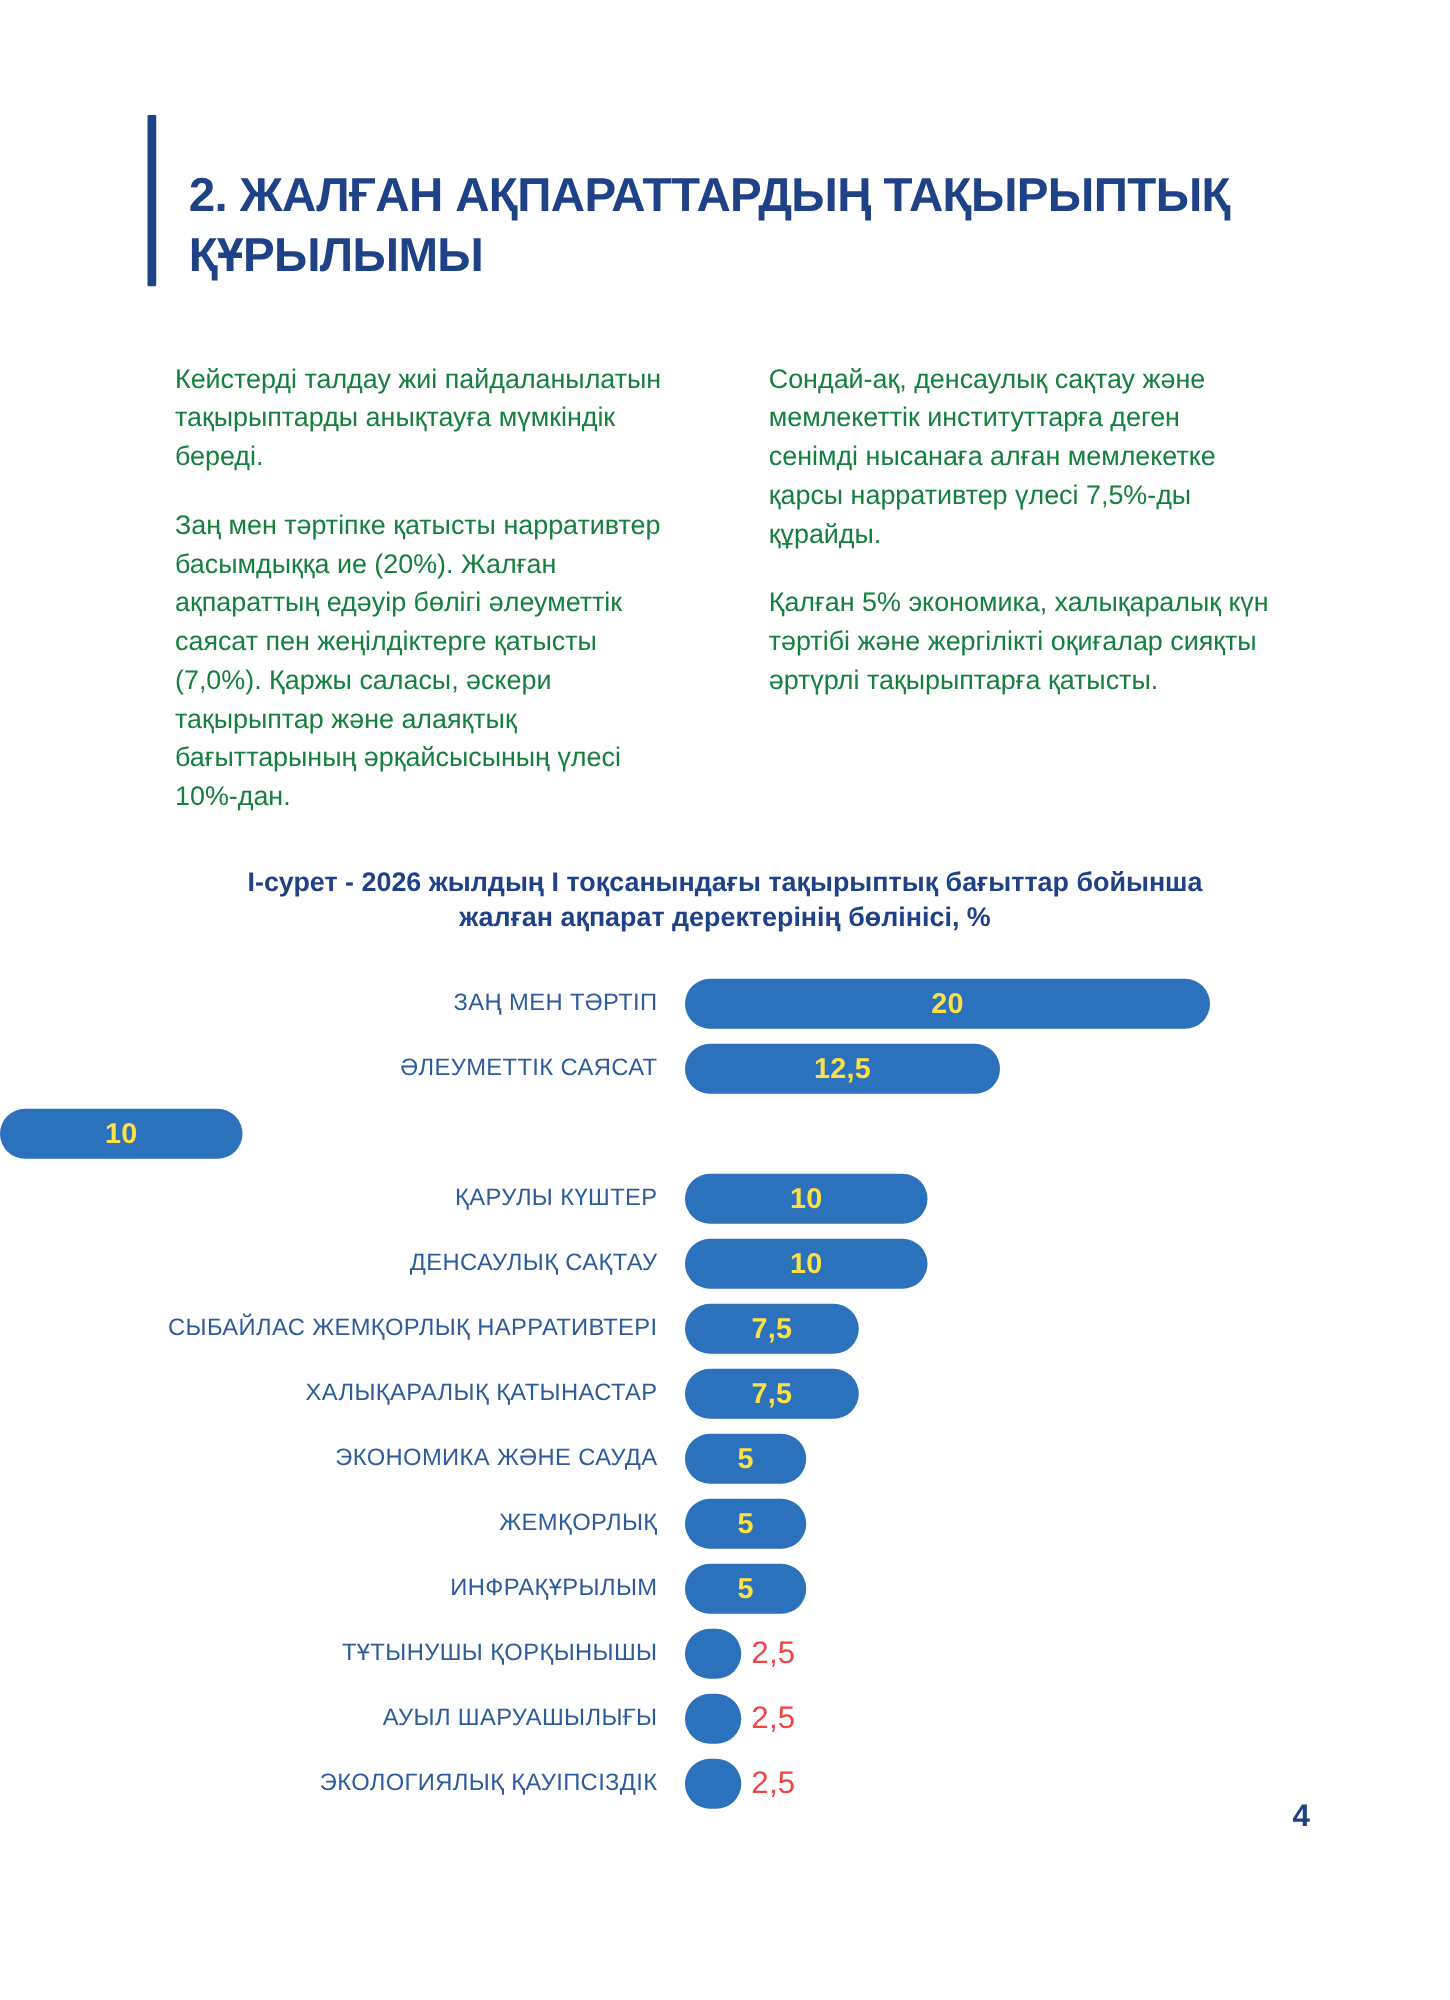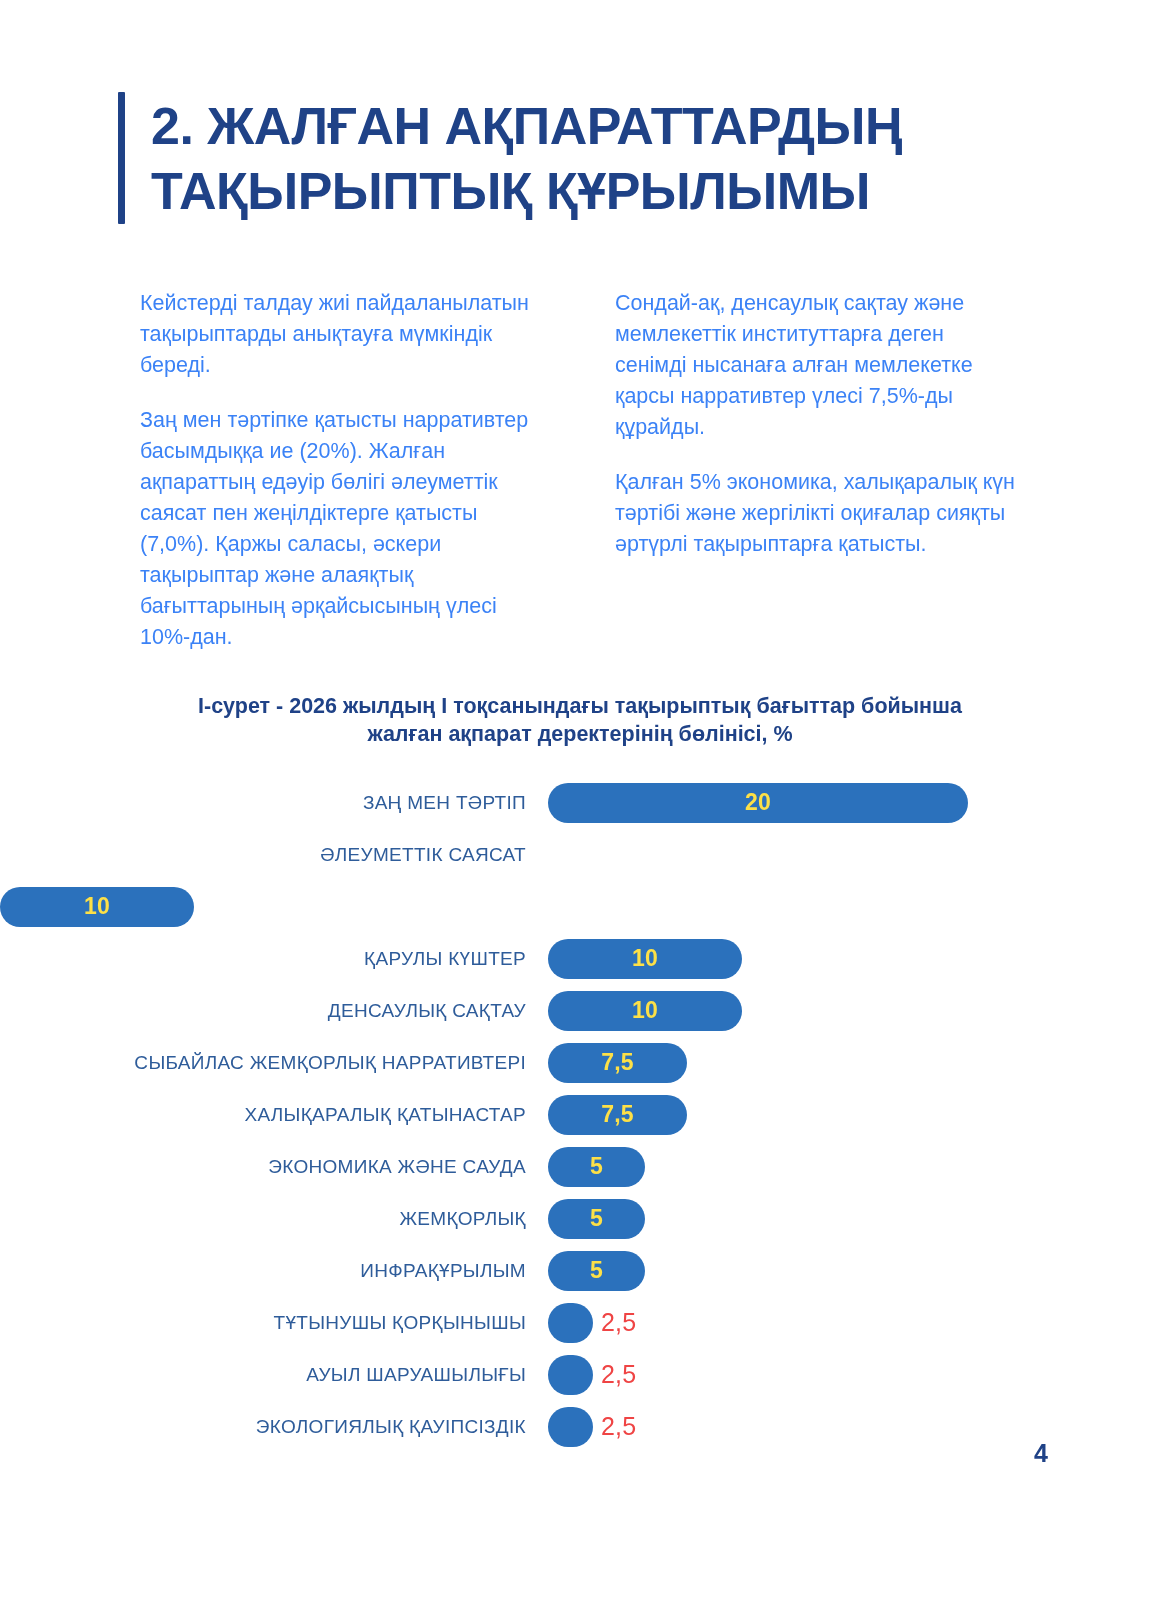--- a/index.html
+++ b/index.html
@@ -26,43 +26,44 @@
   }
   .accent-bar {
     width: 7px;
     background: #1F4287;
     flex: none;
     margin-right: 26px;
     border-radius: 1px;
   }
   .page-title {
     color: #1F4287;
-    font-size: 52px;
+    font-size: 38px;
     font-weight: bold;
     line-height: 1.25;
     letter-spacing: -0.5px;
     text-transform: uppercase;
     padding-top: 2px;
+    margin-top: 40px;
   }
 
   
   .columns {
     position: absolute;
     left: 140px;
     top: 288px;
     width: 880px;
     display: flex;
     gap: 70px;
   }
   .col {
     width: 405px;
   }
   .col p {
     margin: 0 0 24px 0;
-    color: #3b82f6;
+    color: #15803d;
     font-size: 21.5px;
     line-height: 1.44;
   }
   .col p:last-child { margin-bottom: 0; }
 
   
   .chart-block {
     position: absolute;
     left: 0;
     top: 676px;
@@ -161,20 +162,25 @@
       <div class="chart-row">
         <div class="row-label">ЗАҢ МЕН ТӘРТІП</div>
         <div class="bar-wrap">
           <div class="bar" style="width: 420px; background: rgb(43, 113, 188);">
             <span class="bar-value-inside">20</span>
           </div>
         </div>
       </div>
       <div class="chart-row">
         <div class="row-label">ӘЛЕУМЕТТІК САЯСАТ</div>
+        <div class="bar-wrap">
+          <div class="bar" style="width: 252px; background: rgb(43, 113, 188);">
+            <span class="bar-value-inside">12,5</span>
+          </div>
+        </div>
       </div>
       <div class="chart-row">
         <div class="bar-wrap">
           <div class="bar" style="width: 194px; background: rgb(43, 113, 188);">
             <span class="bar-value-inside">10</span>
           </div>
         </div>
       </div>
       <div class="chart-row">
         <div class="row-label">ҚАРУЛЫ КҮШТЕР</div>

